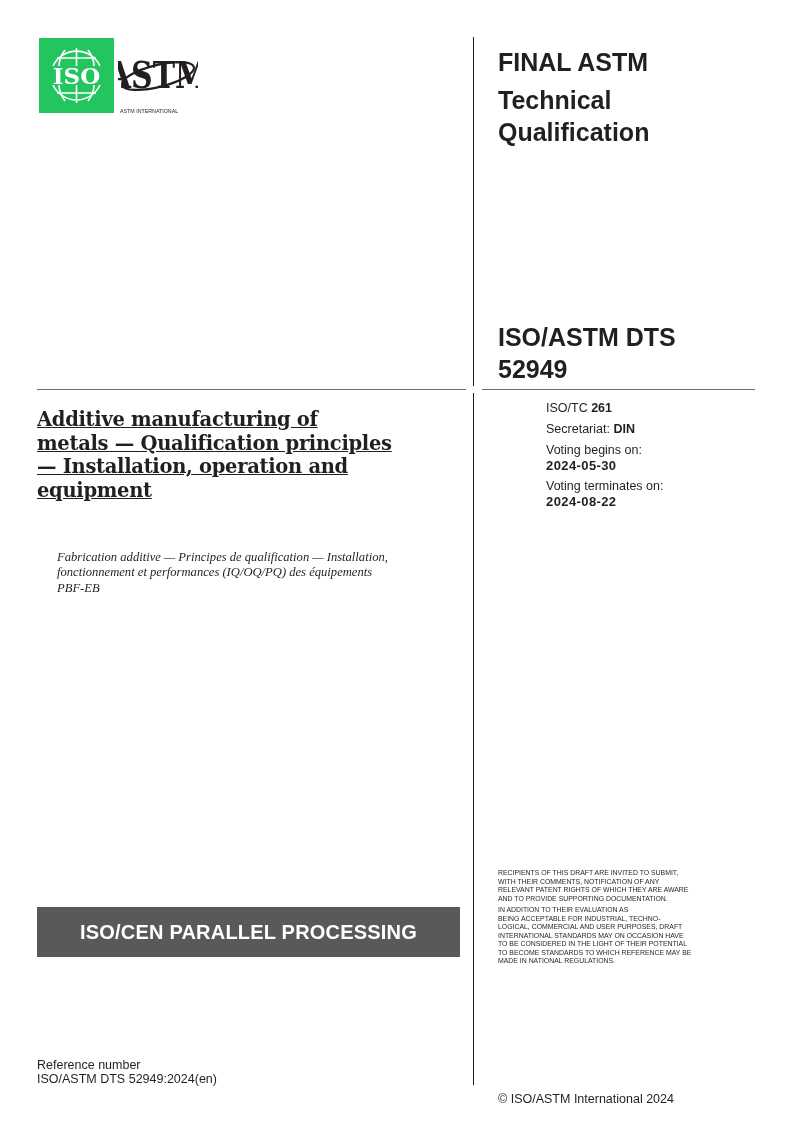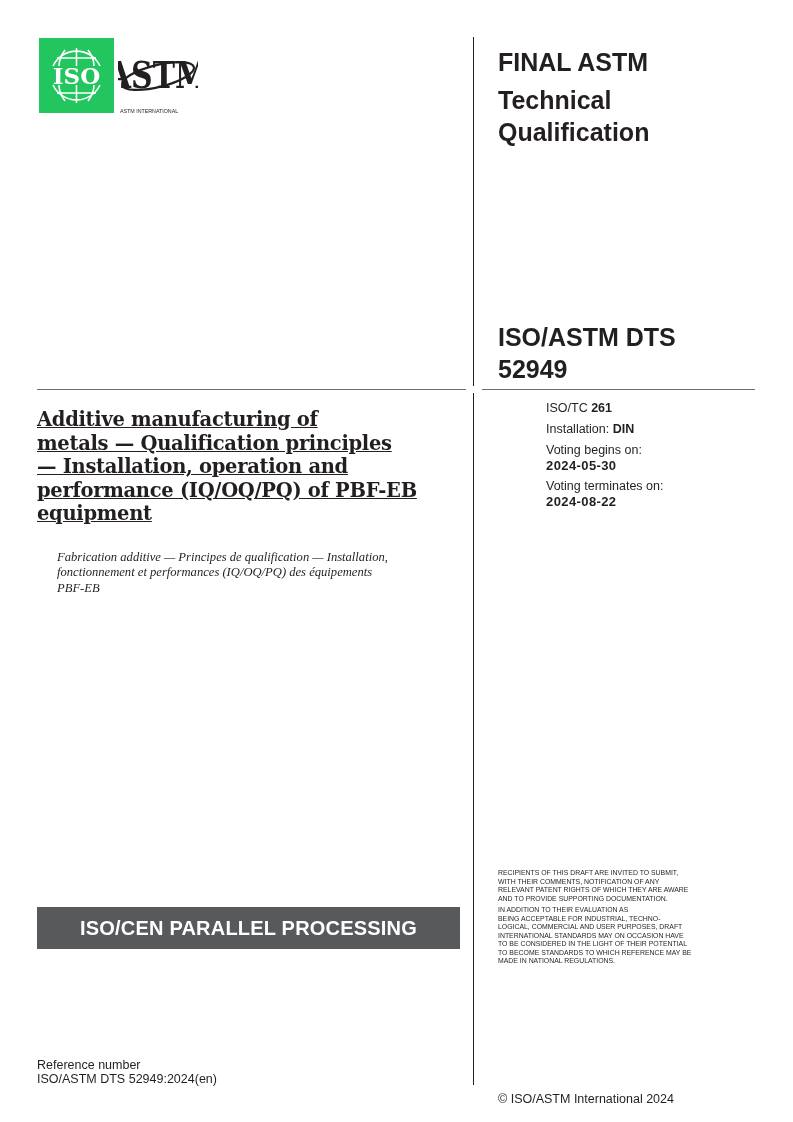--- a/index.html
+++ b/index.html
@@ -32,21 +32,21 @@
   .meta b { font-weight: bold; }
   .meta .date { display: block; font-weight: bold; font-size: 13px; letter-spacing: 0.4px; }
 
   
   .title-en { left: 37px; top: 408px; width: 420px; font-family: "DejaVu Serif", "Liberation Serif", serif; font-weight: bold; font-size: 19.5px; line-height: 23.5px; color: #231f20; letter-spacing: -0.3px; }
   .title-en span { display: block; white-space: nowrap; text-decoration: underline; }
   .title-fr { left: 37px; top: 550px; width: 420px; font-family: "Liberation Serif", serif; font-style: italic; font-size: 12.6px; line-height: 15.3px; color: #231f20; }
   .title-fr span { display: block; white-space: nowrap; margin-left: 20px; }
 
   
-  .banner { left: 37px; top: 907px; width: 423px; height: 42px; background: #58595b; color: #ffffff; font-weight: bold; font-size: 20px; display: flex; align-items: center; justify-content: center; letter-spacing: 0.2px; }
+  .banner { left: 37px; top: 907px; width: 423px; height: 50px; background: #58595b; color: #ffffff; font-weight: bold; font-size: 20px; display: flex; align-items: center; justify-content: center; letter-spacing: 0.2px; }
 
   
   .notice { left: 498px; top: 869px; width: 260px; font-size: 6.9px; line-height: 8.5px; color: #231f20; }
   .notice p { margin: 0 0 3px 0; }
   .notice span { display: block; white-space: nowrap; }
 
   
   .ref { left: 37px; top: 1059px; font-size: 12.5px; line-height: 13.5px; color: #231f20; }
   .ref span { display: block; white-space: nowrap; }
   .copyright { left: 498px; top: 1072px; font-size: 12.5px; line-height: 14px; color: #231f20; white-space: nowrap; margin-top: 20px; }
@@ -94,38 +94,37 @@
   <span>ISO/ASTM DTS</span>
   <span>52949</span>
 </div>
 
 <div class="abs meta">
   <div class="row">
     <span>ISO/TC</span>
     <b>261</b>
   </div>
   <div class="row">
-    <span>Installation:</span>
+    <span>Secretariat:</span>
     <b>DIN</b>
   </div>
   <div class="row">
     <span>Voting begins on:</span>
     <span class="date">2024-05-30</span>
   </div>
   <div class="row">
     <span>Voting terminates on:</span>
     <span class="date">2024-08-22</span>
   </div>
 </div>
 
 <div class="abs title-en">
   <span>Additive manufacturing of</span>
   <span>metals — Qualification principles</span>
   <span>— Installation, operation and</span>
-  <span>performance (IQ/OQ/PQ) of PBF-EB</span>
   <span>equipment</span>
 </div>
 <div class="abs title-fr">
   <span>Fabrication additive — Principes de qualification — Installation,</span>
   <span>fonctionnement et performances (IQ/OQ/PQ) des équipements</span>
   <span>PBF-EB</span>
 </div>
 
 <div class="abs banner">ISO/CEN PARALLEL PROCESSING</div>
 

